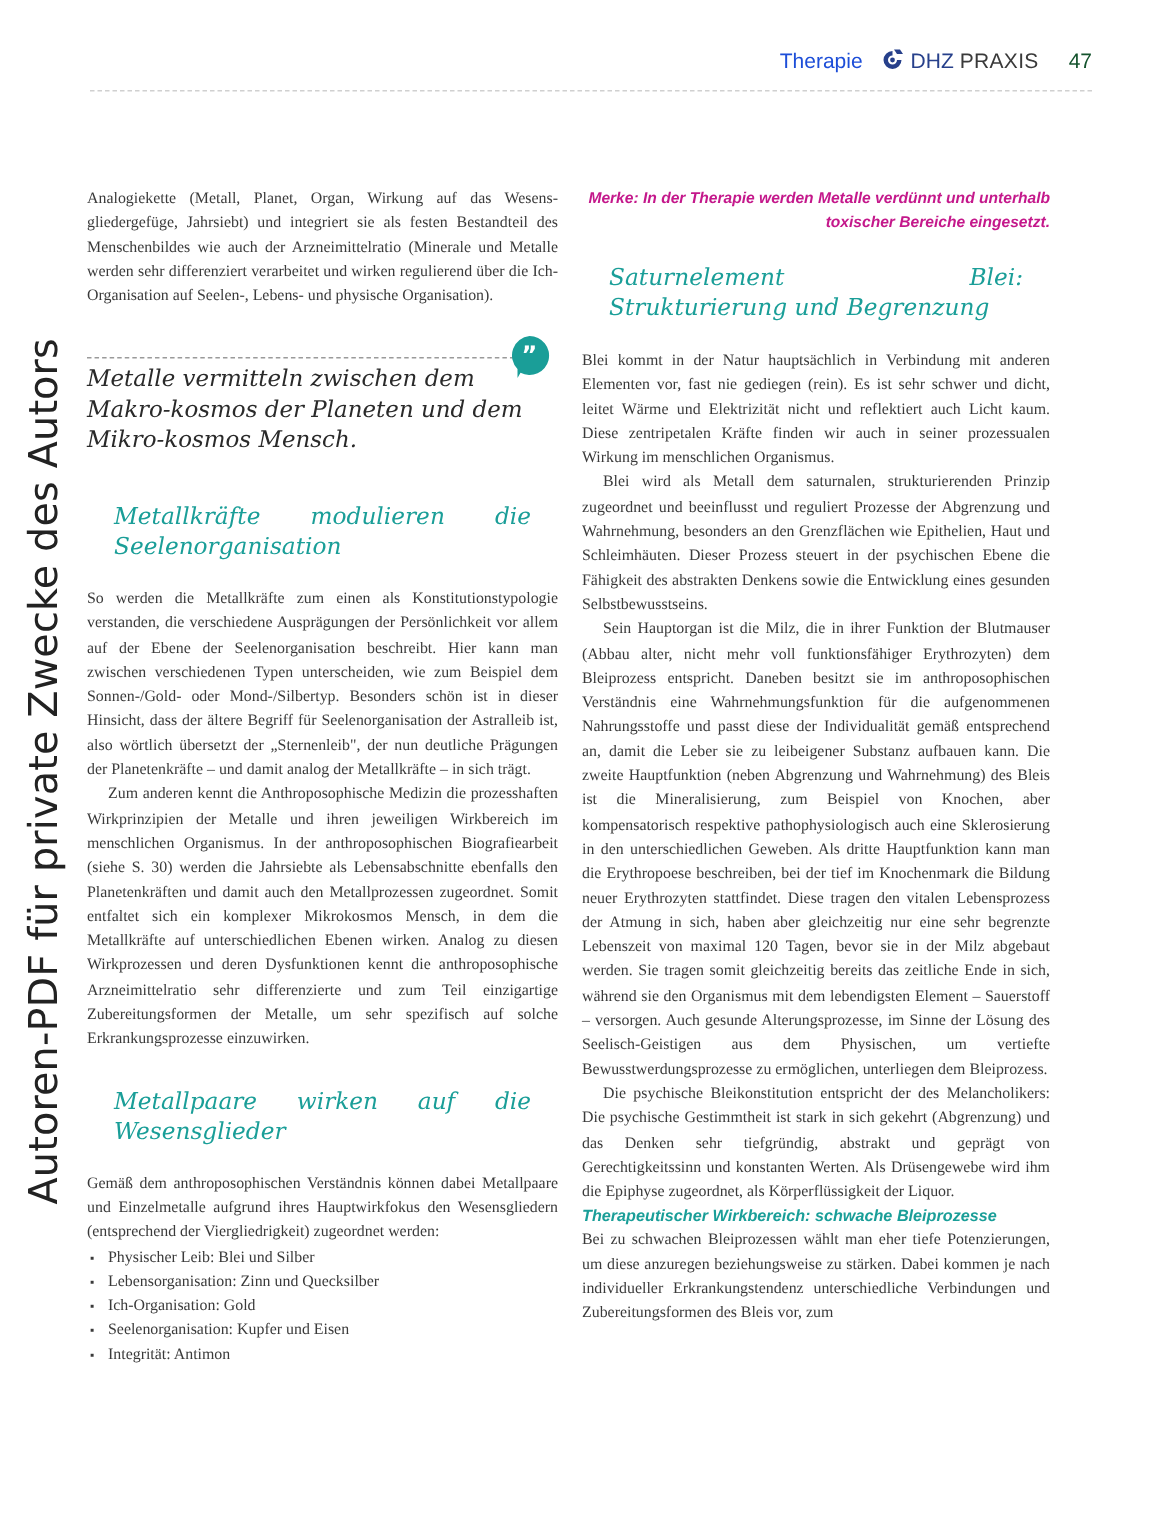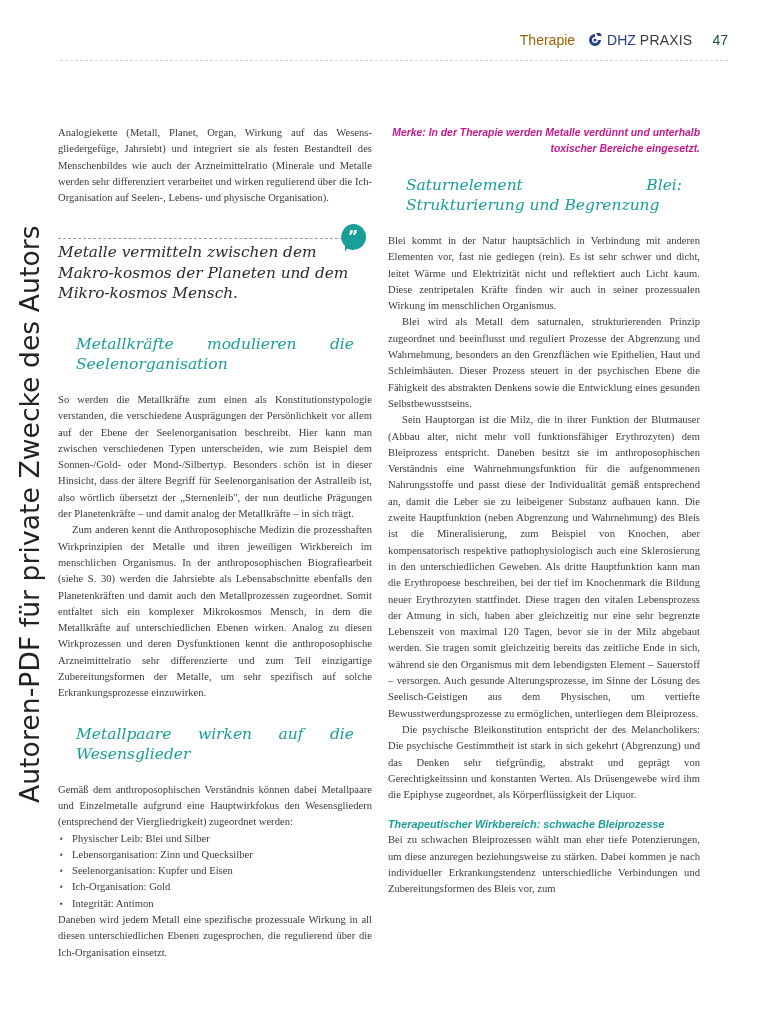--- a/index.html
+++ b/index.html
@@ -1,21 +1,21 @@
 <!DOCTYPE html>
 <html><head>
 <meta charset="utf-8">
 <style>
   html, body { margin: 0; padding: 0; }
   body {
     width: 768px; height: 1024px; background: #ffffff; position: relative; overflow: hidden;
     font-family: "Liberation Serif", serif; color: #3a3a3a;
   }
   .header { position: absolute; top: 28px; right: 40px; height: 24px; display: flex; align-items: center; gap: 8px; }
-  .header .section { font-family: "Liberation Sans", sans-serif; font-size: 14px; color: #a16207; }
+  .header .section { font-family: "Liberation Sans", sans-serif; font-size: 14px; color: #1d4ed8; }
   .header .logo { display: flex; align-items: center; gap: 4px; margin-left: 4px; }
   .header .logo-dhz { font-family: "Liberation Sans", sans-serif; font-weight: normal; font-size: 14px; color: #27408b; }
   .header .logo-praxis { font-family: "Liberation Sans", sans-serif; font-size: 14px; color: #3a3a3a; letter-spacing: 0.2px; }
   .header .page-num { font-family: "Liberation Sans", sans-serif; font-size: 14px; color: #14532d; margin-left: 12px; }
   .header-rule { position: absolute; top: 60px; left: 60px; width: 668px; border-top: 1px dashed #d0d0d0; }
 
   .watermark {
     position: absolute; left: 14px; top: 803px; transform-origin: left top; transform: rotate(-90deg);
     font-family: "DejaVu Sans", sans-serif; font-size: 26.5px; color: #222; white-space: nowrap; letter-spacing: 0.1px;
   }
@@ -72,37 +72,36 @@
       <text x="15" y="20" text-anchor="middle" font-family="DejaVu Sans, sans-serif" font-weight="bold" font-size="16" fill="#ffffff">”</text>
     </svg>
     <p class="quote-text">Metalle vermitteln zwischen dem Makro-kosmos der Planeten und dem Mikro-kosmos Mensch.</p>
   </div>
 
   <h2 class="h2" style="margin-top:30px;">Metallkräfte modulieren die Seelenorganisation</h2>
   <p style="margin-top:4px;">So werden die Metallkräfte zum einen als Konstitutionstypologie verstanden, die verschiedene Ausprägungen der Persönlichkeit vor allem auf der Ebene der Seelenorganisation beschreibt. Hier kann man zwischen verschiedenen Typen unterscheiden, wie zum Beispiel dem Sonnen-/Gold- oder Mond-/Silbertyp. Beson­ders schön ist in dieser Hinsicht, dass der ältere Begriff für Seelen­organisation der Astralleib ist, also wörtlich übersetzt der „Ster­nenleib", der nun deutliche Prägungen der Planetenkräfte – und damit analog der Metallkräfte – in sich trägt.</p>
   <p class="indent">Zum anderen kennt die Anthroposophische Medizin die pro­zesshaften Wirkprinzipien der Metalle und ihren jeweiligen Wirk­bereich im menschlichen Organismus. In der anthroposophischen Biografiearbeit (siehe S. 30) werden die Jahrsiebte als Lebensab­schnitte ebenfalls den Planetenkräften und damit auch den Me­tallprozessen zugeordnet. Somit entfaltet sich ein komplexer Mi­krokosmos Mensch, in dem die Metallkräfte auf unterschiedli­chen Ebenen wirken. Analog zu diesen Wirkprozessen und deren Dysfunktionen kennt die anthroposophische Arzneimittelratio sehr differenzierte und zum Teil einzigartige Zubereitungsformen der Metalle, um sehr spezifisch auf solche Erkrankungsprozesse einzuwirken.</p>
 
   <h2 class="h2" style="margin-top:22px;">Metallpaare wirken auf die Wesensglieder</h2>
-  <p style="margin-top:4px;">Gemäß dem anthroposophischen Verständnis können dabei Me­tallpaare und Einzelmetalle aufgrund eine Hauptwirkfokus den Wesensgliedern (entsprechend der Viergliedrigkeit) zugeordnet werden:</p>
+  <p style="margin-top:4px;">Gemäß dem anthroposophischen Verständnis können dabei Me­tallpaare und Einzelmetalle aufgrund ihres Hauptwirkfokus den Wesensgliedern (entsprechend der Viergliedrigkeit) zugeordnet werden:</p>
   <ul class="bullets">
     <li>Physischer Leib: Blei und Silber</li>
     <li>Lebensorganisation: Zinn und Quecksilber</li>
+    <li>Ich-Organisation: Gold</li>
     <li>Seelenorganisation: Kupfer und Eisen</li>
-    <li>Ich-Organisation: Gold</li>
     <li>Integrität: Antimon</li>
   </ul>
-  <p>Daneben wird jedem Metall eine spezifische prozessuale Wirkung in all diesen unterschiedlichen Ebenen zugesprochen, die regulie­rend über die Ich-Organisation einsetzt.</p>
 </div>
 
 <div class="col col-right">
   <p class="merke">Merke: In der Therapie werden Metalle verdünnt und unterhalb toxischer Bereiche eingesetzt.</p>
 
   <h2 class="h2" style="margin-top:18px;">Saturnelement Blei: Strukturierung und Begrenzung</h2>
   <p style="margin-top:4px;">Blei kommt in der Natur hauptsächlich in Verbindung mit ande­ren Elementen vor, fast nie gediegen (rein). Es ist sehr schwer und dicht, leitet Wärme und Elektrizität nicht und reflektiert auch Licht kaum. Diese zentripetalen Kräfte finden wir auch in seiner prozessualen Wirkung im menschlichen Organismus.</p>
   <p class="indent">Blei wird als Metall dem saturnalen, strukturierenden Prinzip zugeordnet und beeinflusst und reguliert Prozesse der Abgren­zung und Wahrnehmung, besonders an den Grenzflächen wie Epithelien, Haut und Schleimhäuten. Dieser Prozess steuert in der psychischen Ebene die Fähigkeit des abstrakten Denkens sowie die Entwicklung eines gesunden Selbstbewusstseins.</p>
   <p class="indent">Sein Hauptorgan ist die Milz, die in ihrer Funktion der Blut­mauser (Abbau alter, nicht mehr voll funktionsfähiger Erythrozy­ten) dem Bleiprozess entspricht. Daneben besitzt sie im anthropo­sophischen Verständnis eine Wahrnehmungsfunktion für die auf­genommenen Nahrungsstoffe und passt diese der Individualität gemäß entsprechend an, damit die Leber sie zu leibeigener Subs­tanz aufbauen kann. Die zweite Hauptfunktion (neben Abgren­zung und Wahrnehmung) des Bleis ist die Mineralisierung, zum Beispiel von Knochen, aber kompensatorisch respektive patho­physiologisch auch eine Sklerosierung in den unterschiedlichen Geweben. Als dritte Hauptfunktion kann man die Erythropoese beschreiben, bei der tief im Knochenmark die Bildung neuer Ery­throzyten stattfindet. Diese tragen den vitalen Lebensprozess der Atmung in sich, haben aber gleichzeitig nur eine sehr begrenzte Lebenszeit von maximal 120 Tagen, bevor sie in der Milz abgebaut werden. Sie tragen somit gleichzeitig bereits das zeitliche Ende in sich, während sie den Organismus mit dem lebendigsten Element – Sauerstoff – versorgen. Auch gesunde Alterungsprozesse, im Sinne der Lösung des Seelisch-Geistigen aus dem Physischen, um vertiefte Bewusstwerdungsprozesse zu ermöglichen, unterliegen dem Bleiprozess.</p>
   <p class="indent">Die psychische Bleikonstitution entspricht der des Melancho­likers: Die psychische Gestimmtheit ist stark in sich gekehrt (Ab­grenzung) und das Denken sehr tiefgründig, abstrakt und geprägt von Gerechtigkeitssinn und konstanten Werten. Als Drüsengewe­be wird ihm die Epiphyse zugeordnet, als Körperflüssigkeit der Li­quor.</p>
 
-  <h3 class="h3" style="margin-top:13px;">Therapeutischer Wirkbereich: schwache Bleiprozesse</h3>
+  <h3 class="h3" style="margin-top:0;">Therapeutischer Wirkbereich: schwache Bleiprozesse</h3>
   <p>Bei zu schwachen Bleiprozessen wählt man eher tiefe Potenzie­rungen, um diese anzuregen beziehungsweise zu stärken. Dabei kommen je nach individueller Erkrankungstendenz unterschied­liche Verbindungen und Zubereitungsformen des Bleis vor, zum</p>
 </div>
 
 <div class="footer">Rosenhauer-von Löwensprung N. Zwischen Planet und Mensch. DHZ – Deutsche Heilpraktiker Zeitschrift, 2023; 8: 46–52 | © 2023. Thieme. All rights reserved.</div>
 
 </body></html>

